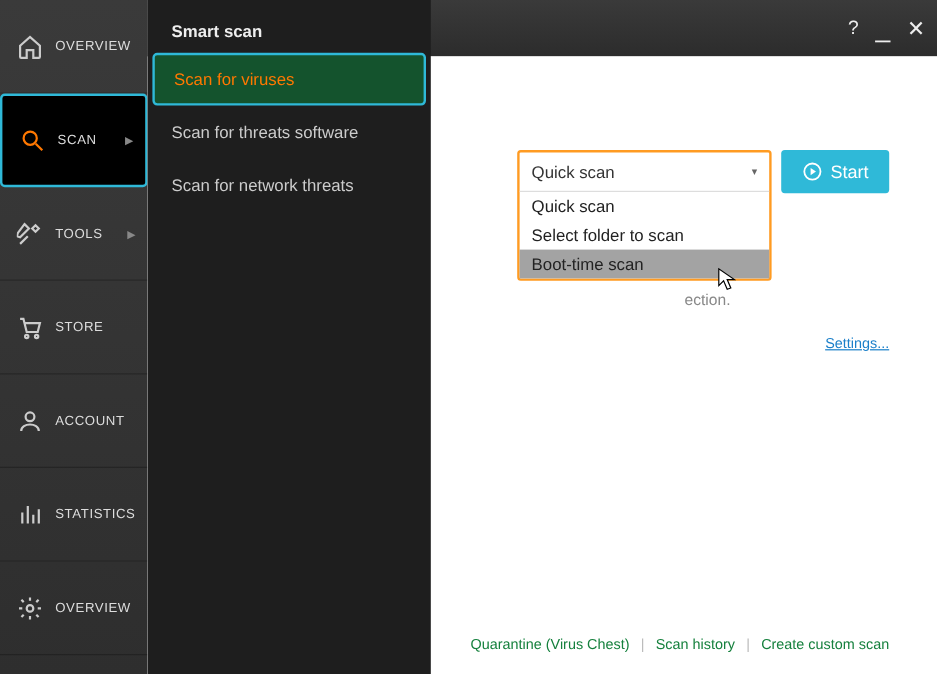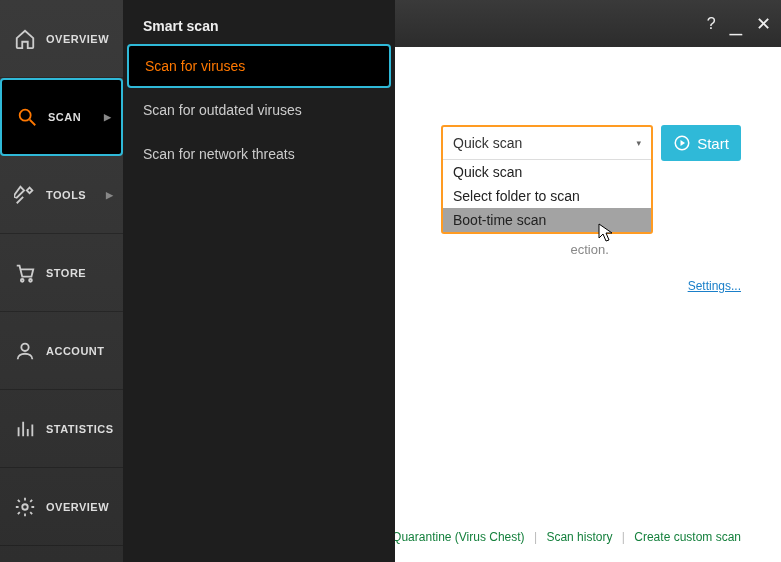--- a/index.html
+++ b/index.html
@@ -1,33 +1,33 @@
 <!DOCTYPE html>
 <html><head>
 <meta charset="utf-8">
 <style>
   * { box-sizing: border-box; margin: 0; padding: 0; font-family: "Segoe UI", Arial, sans-serif; }
   body { background: #fff; width: 781px; height: 562px; overflow: hidden; }
   .app { width: 781px; height: 562px; display: flex; position: relative; background: #fff; }
 
   
   .sidebar { width: 123px; background: linear-gradient(#3a3a3a,#2e2e2e); display: flex; flex-direction: column; color: #ddd; font-size: 11px; }
-  .side-item { height: 78px; display: flex; align-items: center; padding-left: 14px; gap: 10px; cursor: pointer; border-bottom: 1px solid rgba(0,0,0,0.25); position: relative; font-weight: bold; }
+  .side-item { height: 78px; display: flex; align-items: center; padding-left: 14px; gap: 10px; cursor: pointer; border-bottom: 1px solid rgba(0,0,0,0.25); position: relative; }
   .side-item .chev { position: absolute; right: 10px; color: #888; font-size: 9px; }
   .side-item.active { background: #000; border: 2px solid #2fb9d8; border-radius: 4px; }
   .side-label { letter-spacing: 0.5px; }
   .ic { width: 22px; height: 22px; display: inline-flex; align-items: center; justify-content: center; }
   .ic svg { width: 22px; height: 22px; stroke: #ccc; fill: none; stroke-width: 2; }
   .side-item.active .ic svg { stroke: #ff7800; }
 
   
-  .submenu { position: absolute; left: 123px; top: 0; bottom: 0; width: 272px; background: #1e1e1e; z-index: 20; }
+  .submenu { position: absolute; left: 123px; top: 0; bottom: 0; width: 236px; background: #1e1e1e; z-index: 20; }
   .submenu-title { font-weight: 600; color: #eee; font-size: 14px; padding: 18px 20px 6px; }
   .sub-item { padding: 14px 20px; color: #ccc; font-size: 14px; cursor: pointer; }
-  .sub-item.selected { border: 2px solid #2fb9d8; border-radius: 4px; background: #000000; color: #ff7800; margin: 0 4px; padding: 12px 16px; }
+  .sub-item.selected { border: 2px solid #2fb9d8; border-radius: 4px; background: #14532d; color: #ff7800; margin: 0 4px; padding: 12px 16px; }
   .sub-group-top { padding-top: 4px; }
 
   
   .main { flex: 1; display: flex; flex-direction: column; position: relative; }
   .titlebar { height: 47px; background: linear-gradient(#3a3a3a,#2c2c2c); display: flex; align-items: center; color: #fff; padding: 0 12px; position: relative; }
   .brand { font-family: Georgia, serif; font-style: italic; font-size: 21px; letter-spacing: 1px; }
   .brand .ex { color: #ff7800; }
   .edition { font-size: 15px; font-weight: 200; letter-spacing: 2px; margin-left: 8px; color: #ddd; }
   .year { color: #ff7800; font-size: 10px; vertical-align: super; margin-left: 2px; }
   .tb-right { position: absolute; right: 10px; display: flex; gap: 14px; align-items: center; }
@@ -37,21 +37,21 @@
   .hint { color: #888; font-size: 13px; position: absolute; left: 20px; top: 195px; }
 
   
   .scan-row { position: absolute; right: 40px; top: 78px; display: flex; gap: 8px; align-items: flex-start; }
   .dropdown { border: 2px solid #ff9b22; border-radius: 3px; background: #fff; width: 212px; }
   .dd-selected { padding: 8px 10px; font-size: 14px; color: #333; display: flex; justify-content: space-between; align-items: center; border-bottom: 1px solid #ddd; }
   .dd-caret { font-size: 9px; color: #666; }
   .dd-list { }
   .dd-opt { padding: 4px 10px; font-size: 14px; color: #222; cursor: pointer; }
   .dd-opt.hover { background: #a3a3a3; }
-  .start-btn { background: #2fb9d8; color: #fff; border-radius: 3px; width: 80px; height: 36px; display: flex; align-items: center; justify-content: center; gap: 6px; font-size: 15px; cursor: pointer; }
+  .start-btn { background: #2fb9d8; color: #fff; border-radius: 3px; width: 90px; height: 36px; display: flex; align-items: center; justify-content: center; gap: 6px; font-size: 15px; cursor: pointer; }
   .start-btn svg { width: 18px; height: 18px; stroke: #fff; fill: none; stroke-width: 2; }
 
   .settings-link { position: absolute; right: 40px; top: 232px; color: #1a7fc9; font-size: 12px; text-decoration: underline; cursor: pointer; }
 
   .footer-links { position: absolute; bottom: 18px; right: 40px; font-size: 12px; color: #aaa; }
   .footer-links span.link { color: #15803d; cursor: pointer; }
   .footer-links span.sep { color: #bbb; margin: 0 6px; }
 
   
   .cursor { position: absolute; left: 598px; top: 223px; z-index: 50; pointer-events: none; }
@@ -125,21 +125,21 @@
           </svg>
         </span>
       <span class="side-label">OVERVIEW</span>
     </div>
   </div>
 
   <div class="submenu">
     <div class="submenu-title">Smart scan</div>
     <div class="sub-group-top">
       <div class="sub-item selected">Scan for viruses</div>
-      <div class="sub-item">Scan for outdated viruses</div>
+      <div class="sub-item">Scan for threats software</div>
       <div class="sub-item">Scan for network threats</div>
     </div>
   </div>
 
   <div class="main">
     <div class="titlebar">
       <span class="brand">
         <span>avast</span><span class="ex">!</span>
       </span>
       <span class="edition">

